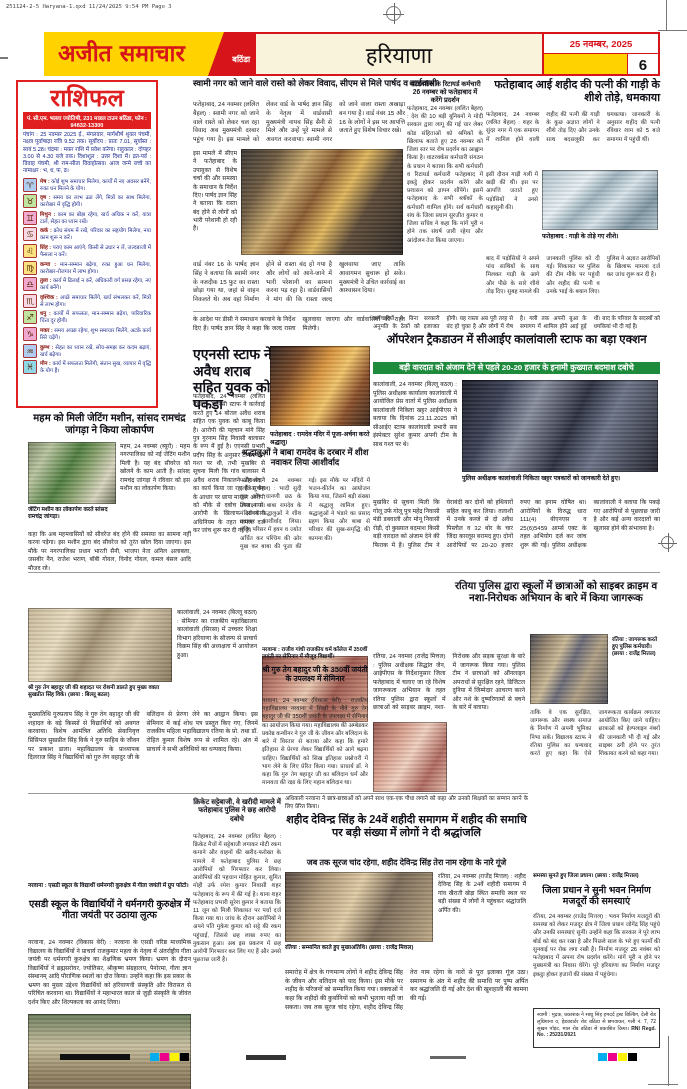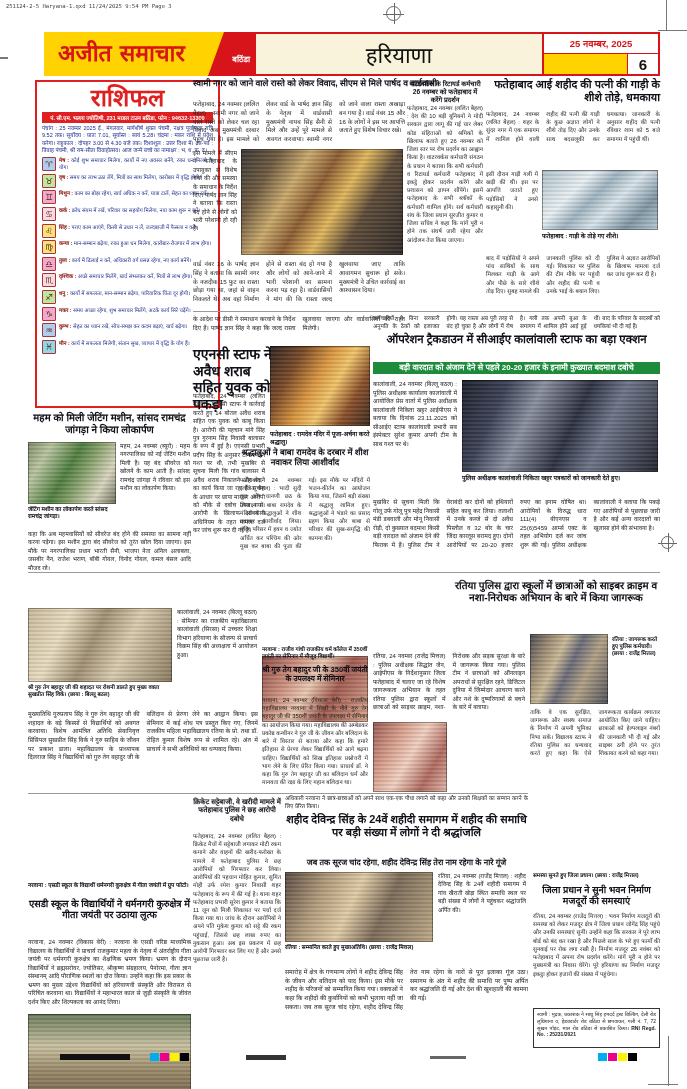--- a/index.html
+++ b/index.html
@@ -102,21 +102,21 @@
     </div>
     <div class="mh-right">
       <div class="mh-date">25 नवम्बर, 2025</div>
       <div class="mh-bot">
         <div class="mh-yellow"></div>
         <div class="mh-pageno">6</div>
       </div>
     </div>
   </div>
 
-  <div class="abs h-box" style="left:35px;top:80px;width:185px;height:328px;">
+  <div class="abs h-box" style="left:16px;top:80px;width:142px;height:328px;">
     <div class="h-title">राशिफल</div>
     <div class="h-contact">पं. सी.एम. भल्ला ज्योतिषी, 231 माडल टाउन बठिंडा, फोन : 94632-13300</div>
     <div class="h-panchang">पंचांग : 25 नवम्बर 2025 ई., मंगलवार, मार्गशीर्ष शुक्ल पंचमी, नक्षत्र पूर्वाषाढ़ा रात्रि 9.52 तक। सूर्योदय : प्रातः 7.01, सूर्यास्त : सायं 5.28। चंद्रमा : मकर राशि में प्रवेश करेगा। राहुकाल : दोपहर 3.00 से 4.30 बजे तक। दिशाशूल : उत्तर दिशा में। व्रत-पर्व : विवाह पंचमी, श्री राम-सीता विवाहोत्सव। आज जन्मे बच्चे का नामाक्षर : भ, ध, फ, ढ।</div>
     <div class="h-signs">
       <div class="sign-row">
           <span class="sign-ico">♈</span>
           <span class="sign-txt"><b class="sign-name">मेष :</b> <span>कोई शुभ समाचार मिलेगा, कार्यों में नए अवसर बनेंगे, रुका धन मिलने के योग।</span></span>
         </div>
       <div class="sign-row">
           <span class="sign-ico">♉</span>

